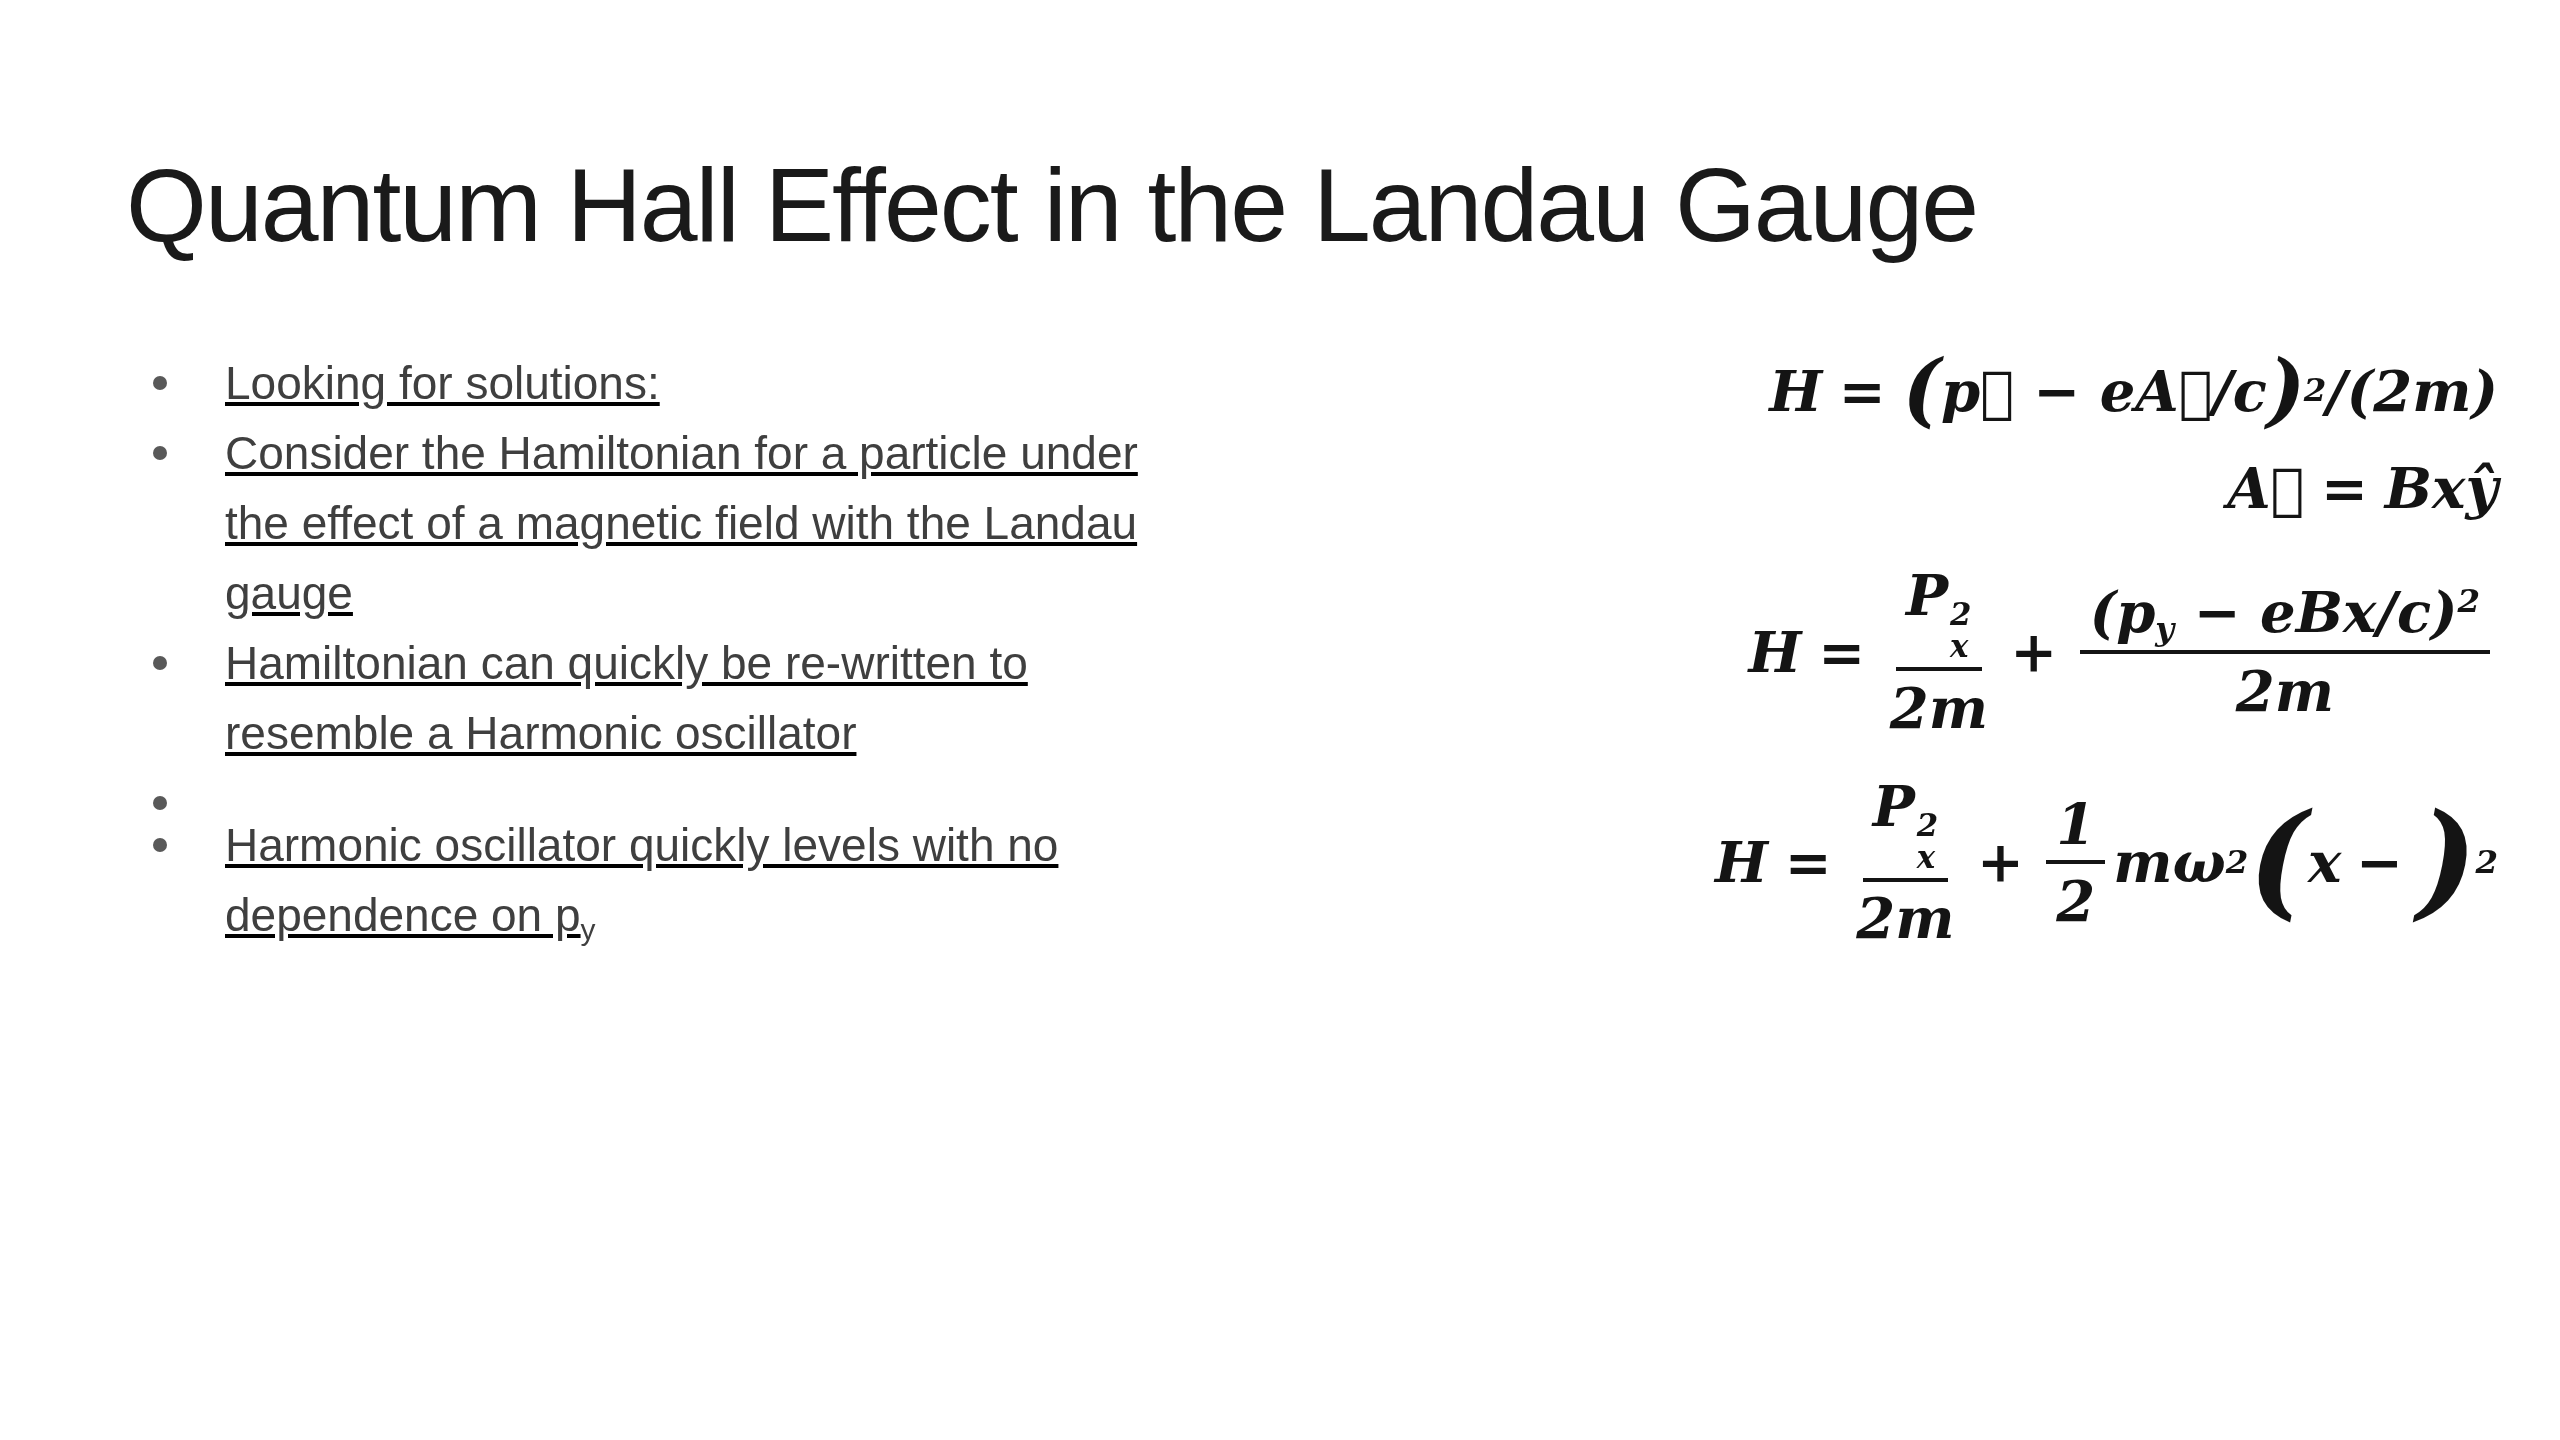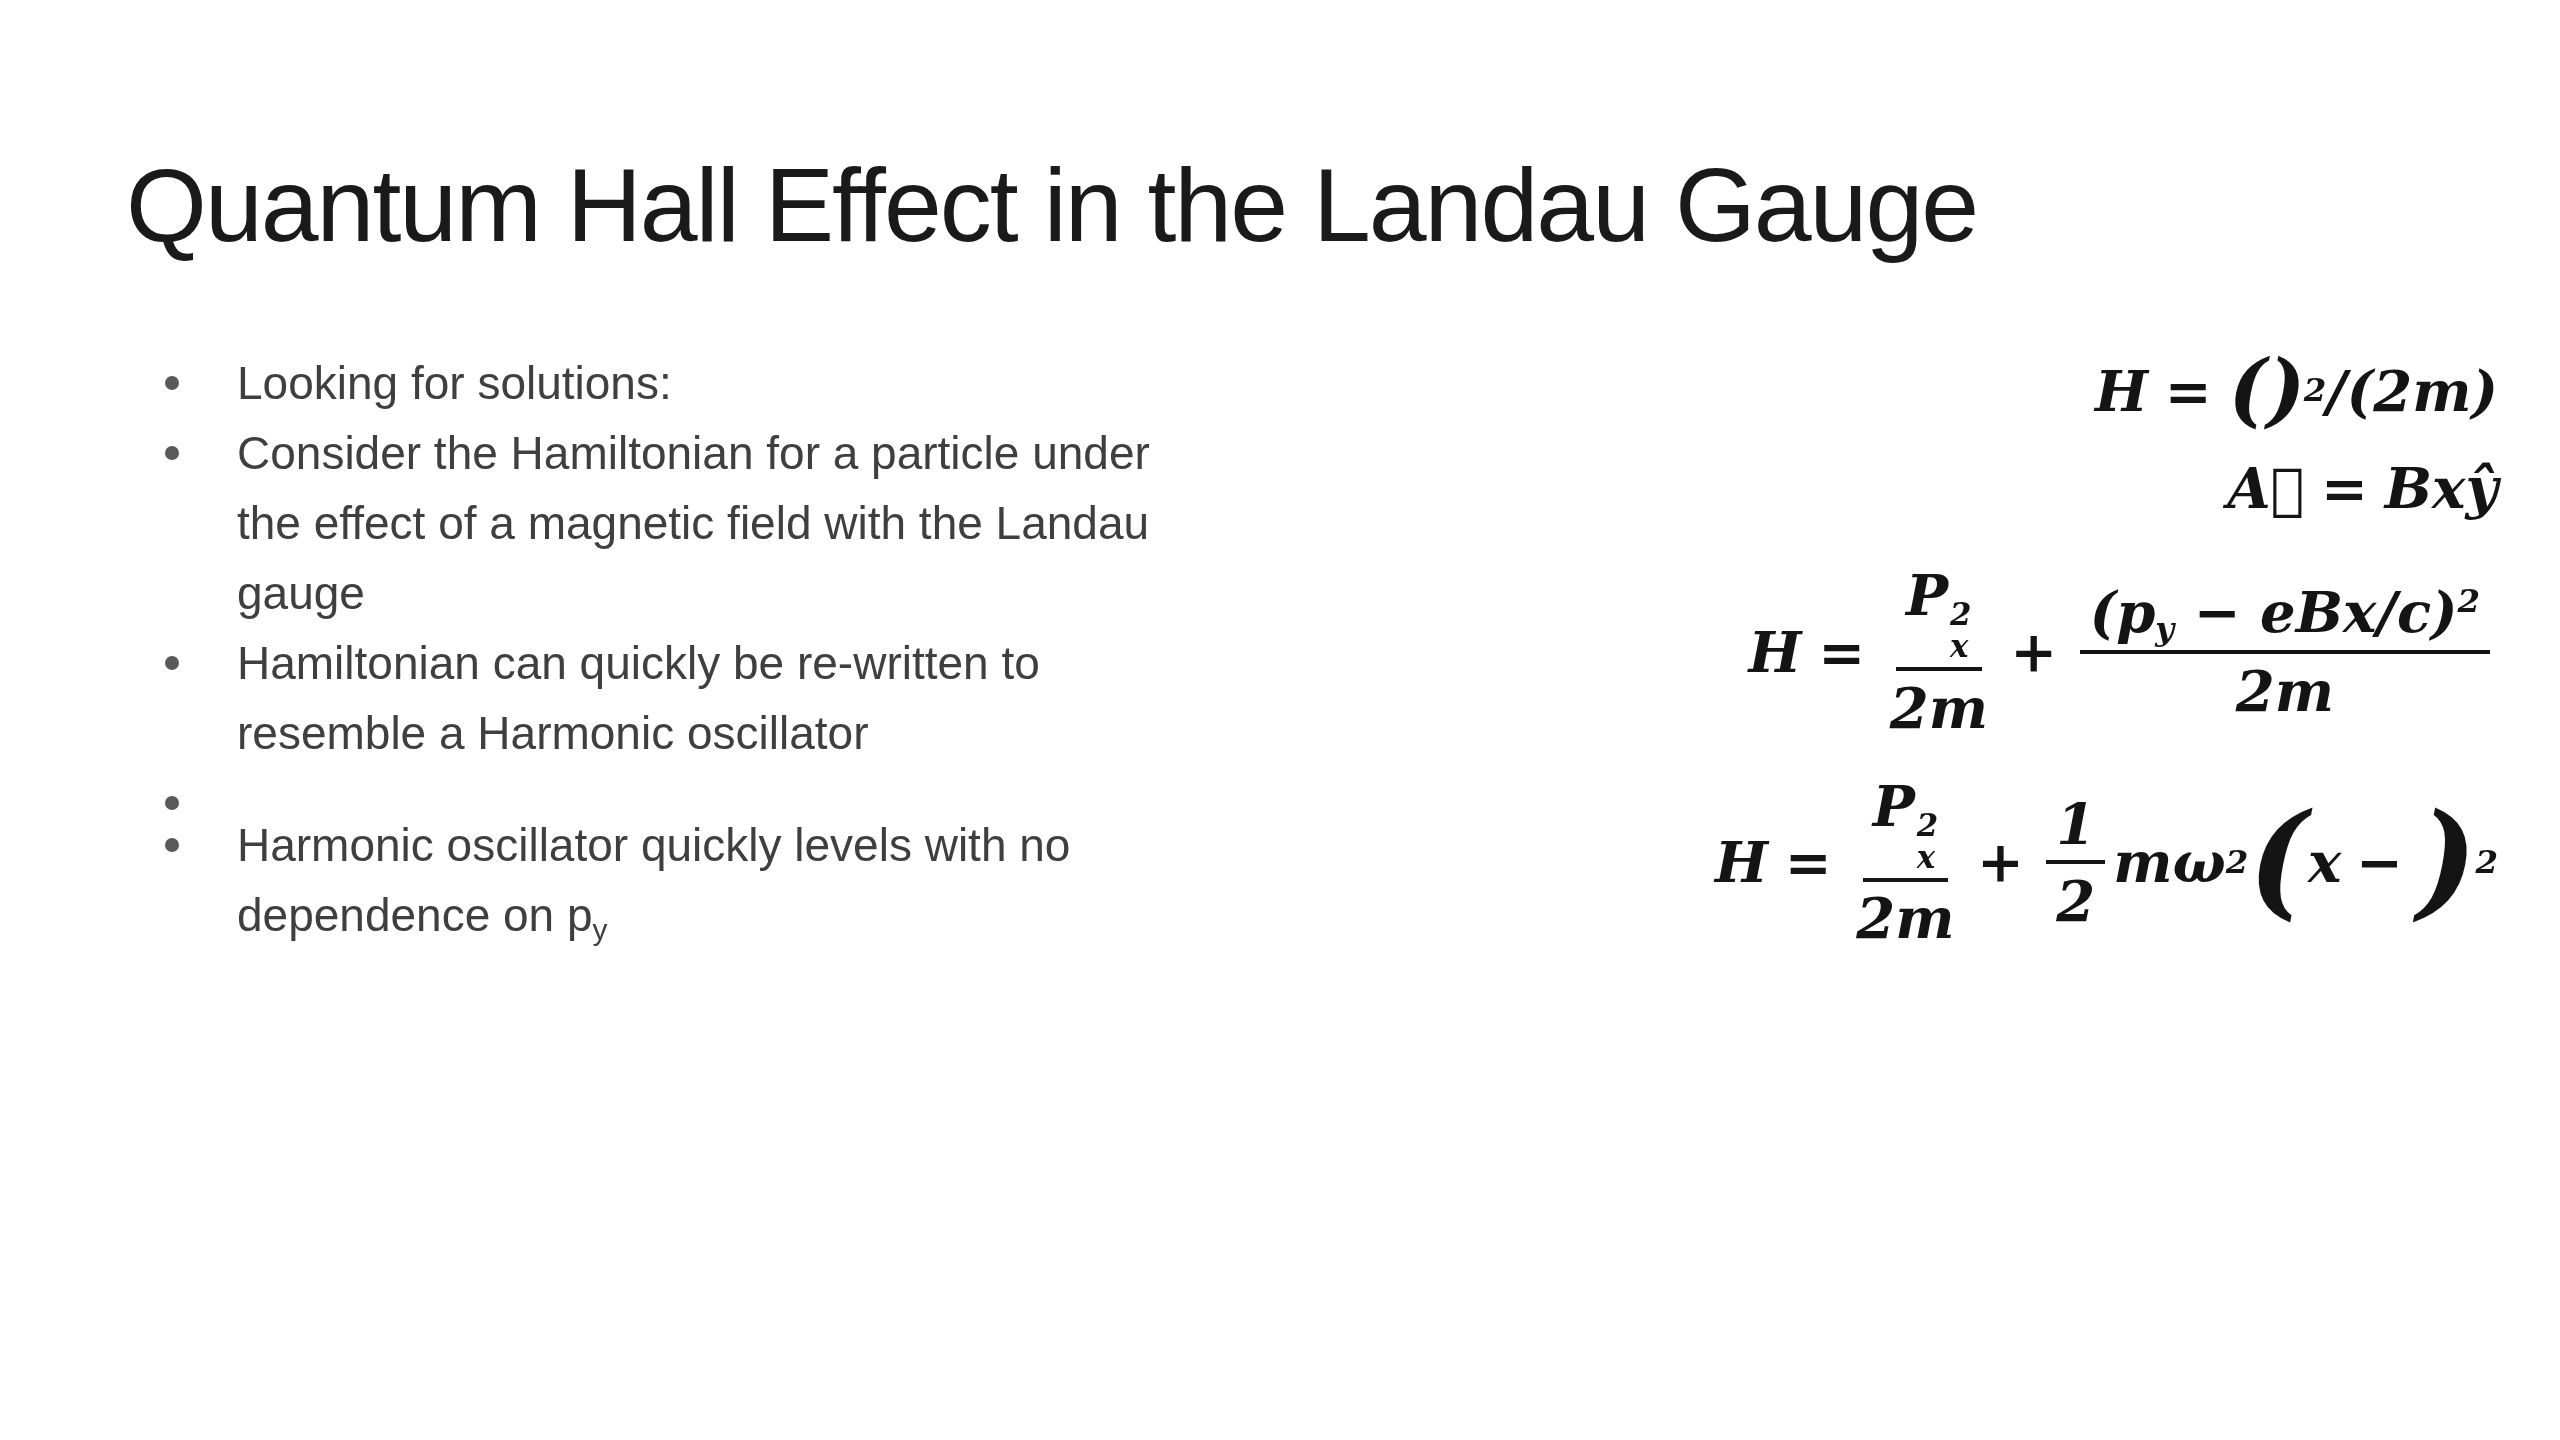--- a/index.html
+++ b/index.html
@@ -24,26 +24,27 @@
     font-size: 104px;
     font-weight: 400;
     letter-spacing: -2px;
     color: #1a1a1a;
     white-space: nowrap;
   }
 
   
   .bullets {
     position: absolute;
-    left: 155px;
+    left: 143px;
     top: 348px;
     margin: 0;
     padding: 0;
     list-style: none;
     width: 1060px;
+    text-decoration: underline;
   }
   .bullets li {
     display: flex;
     align-items: flex-start;
     font-size: 46px;
     line-height: 70px;
     color: #3f3f3f;
   }
   .dot {
     flex: 0 0 auto;
@@ -158,20 +159,21 @@
       <span class="btext"><span>Harmonic oscillator quickly levels with no dependence on p</span><span class="bsub">y</span></span>
     </li>
   </ul>
 
   <div class="equations">
 
     <div class="eqrow">
       <span>H</span>
       <span class="eqs">=</span>
       <span class="bigp">(</span>
+      <span>p⃗ − eA⃗/c</span>
       <span class="bigp">)</span>
       <span class="sup-high">2</span>
       <span>/(2m)</span>
     </div>
 
     <div class="eqrow m2">
       <span>A⃗</span>
       <span class="eqs">=</span>
       <span>Bxŷ</span>
     </div>

